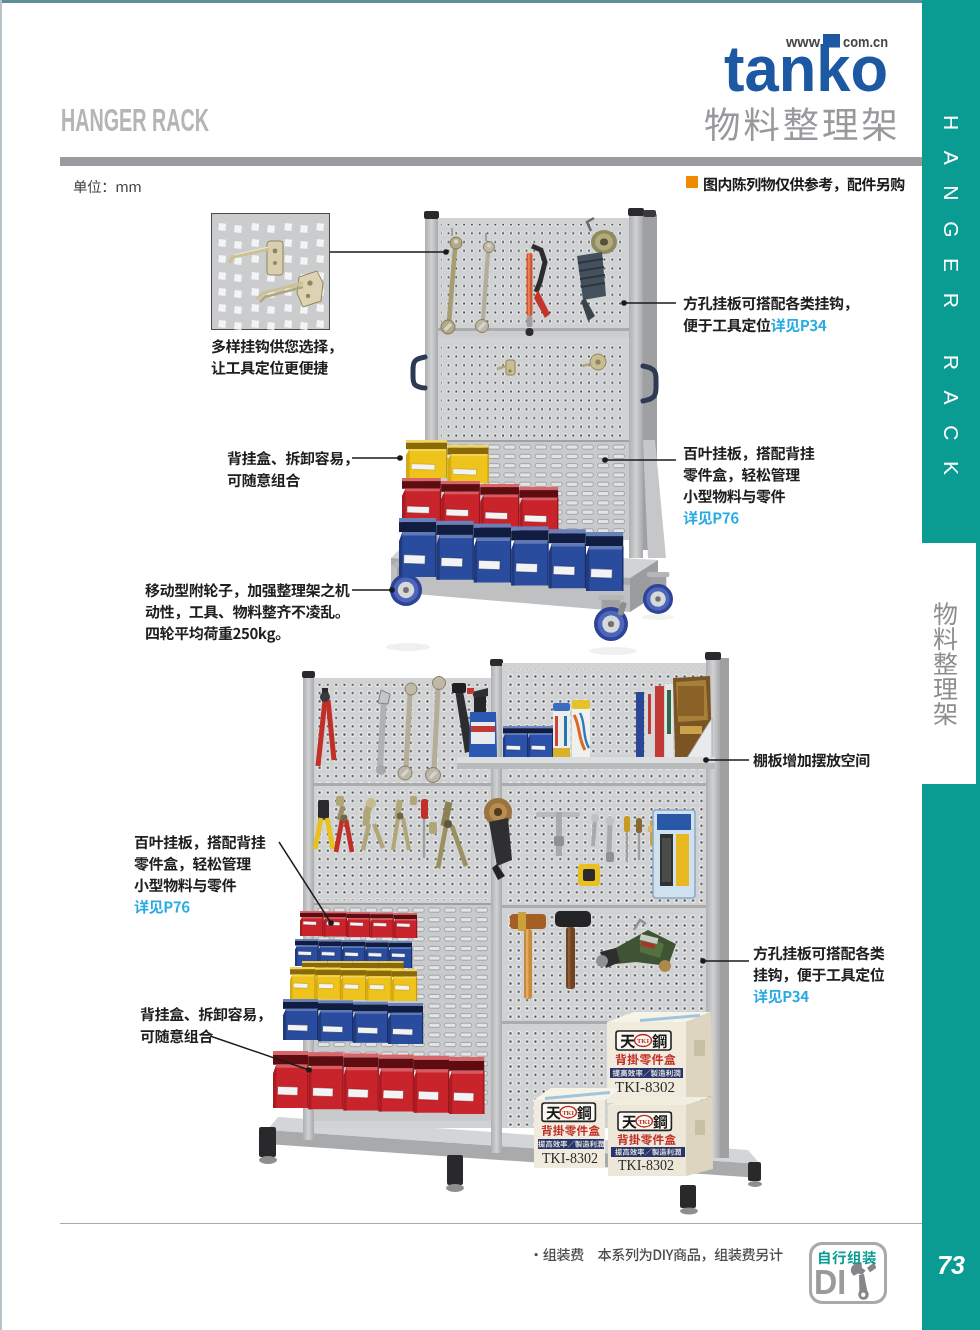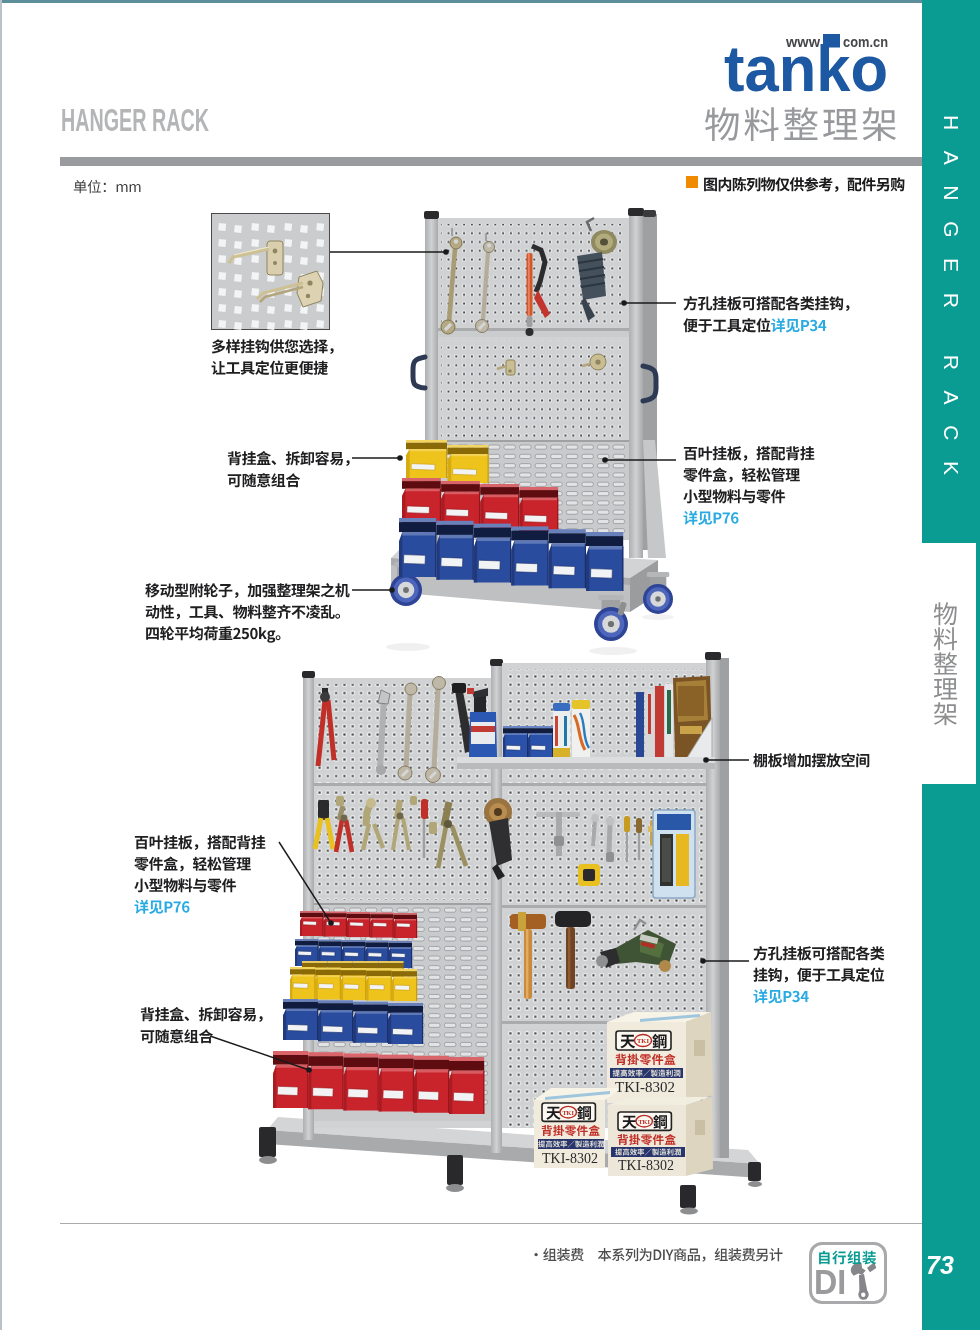--- a/index.html
+++ b/index.html
@@ -26,21 +26,21 @@
 <div class="abs" style="left:922px;top:0;width:58px;height:543px;background:#0a9c92;"></div>
 
 <svg class="abs" style="left:922px;top:0;" width="58" height="543" viewBox="0 0 58 543">
     <text transform="translate(22 115) rotate(90)" font-size="21" fill="#ffffff" letter-spacing="12" textLength="372" lengthAdjust="spacing">HANGER RACK</text>
   </svg>
 
 <div class="abs" style="left:976px;top:543px;width:4px;height:241px;background:#0a9c92;"></div>
 
 <div class="abs" style="left:922px;top:784px;width:58px;height:546px;background:#0a9c92;"></div>
 
-<div class="abs" style="left:915px;top:1251px;width:50px;text-align:center;font-size:25px;font-weight:bold;font-style:italic;color:#fff;">73</div>
+<div class="abs" style="left:915px;top:1251px;width:50px;text-align:right;font-size:25px;font-weight:bold;font-style:italic;color:#fff;">73</div>
 
 <div class="abs" style="left:60px;top:1223px;width:862px;height:1px;background:#a9aaac;"></div>
 
 <div class="abs" style="left:809px;top:1242px;width:72px;height:56px;border:3px solid #a9a9ab;border-radius:13px;background:#fff;"></div>
 
 <div class="abs" style="left:814px;top:1264px;font-size:35px;font-weight:bold;color:#9b9b9d;letter-spacing:0px;transform:scale(0.92,1);transform-origin:0 0;line-height:1;">DI</div>
 <svg class="abs" style="left:847px;top:1261px;" width="30" height="40" viewBox="0 0 30 40">
 
 <g fill="#85868a">
 <path d="M12 14 L17 13 L21 34 A4.5 4.5 0 0 1 12.5 35 Z"></path>

